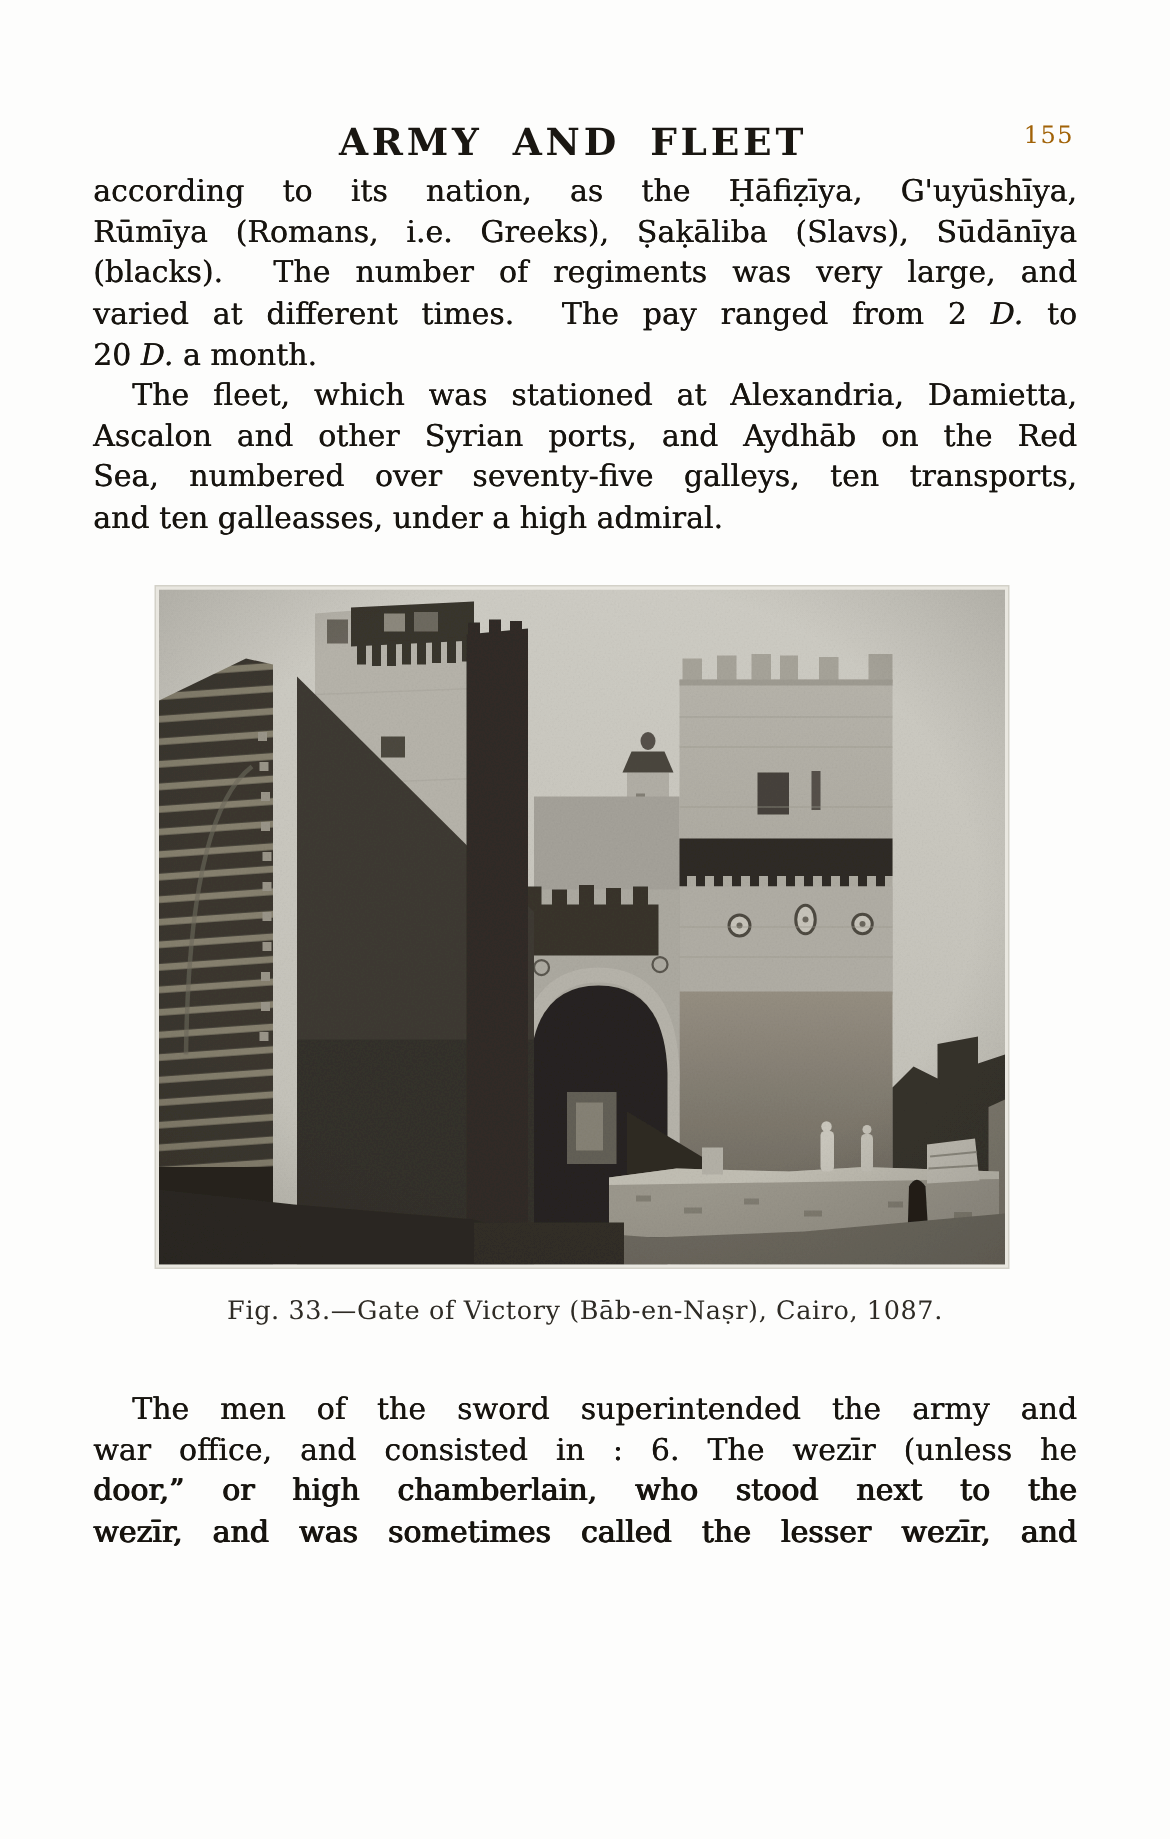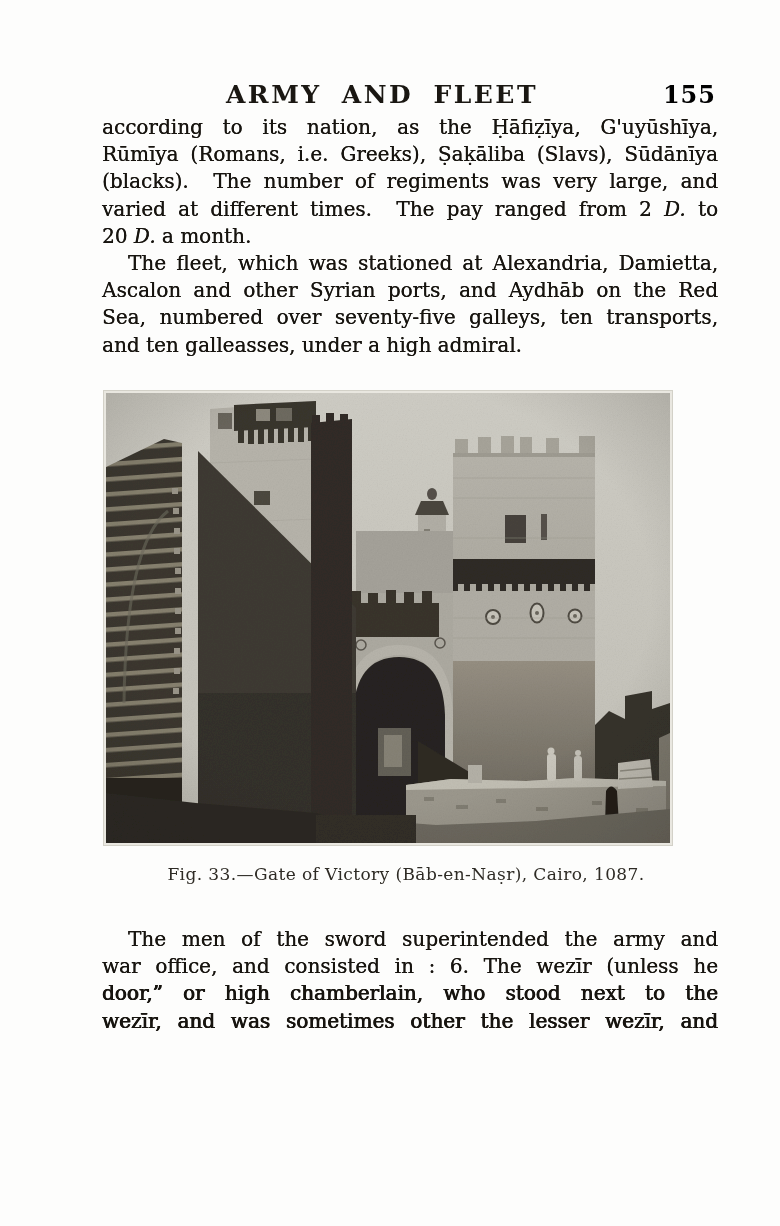--- a/index.html
+++ b/index.html
@@ -13,47 +13,46 @@
   .running-header{
     position:absolute;top:80px;left:62px;width:656px;height:26px;
   }
   .running-title{
     position:absolute;left:0;right:16px;text-align:center;
     font-size:25px;font-weight:bold;letter-spacing:2.5px;word-spacing:9px;
     color:#1a1712;
   }
   .page-number{
     position:absolute;right:2px;top:0;
-    font-size:24px;font-weight:bold;letter-spacing:1px;color:#000000;
+    font-size:16px;font-weight:normal;letter-spacing:1px;color:#a16207;
   }
   .bodytext{
     position:absolute;left:62px;width:656px;
     font-size:20px;line-height:27.2px;
     text-shadow:0.25px 0 0 currentColor;
   }
   .bodytext.top{top:114px;}
   .bodytext.bottom{top:926px;}
   .line{
     text-align:justify;text-align-last:justify;
     white-space:normal;
-    margin-left:40px;
   }
   .line.end{text-align-last:left;}
   .line.indent{text-indent:26px;}
   .line.heavy{text-shadow:0.55px 0 0 currentColor, -0.25px 0 0 currentColor;}
   .figure{
     position:absolute;top:391px;left:104px;width:572px;
   }
   .figure-photo{
     padding:2px;background:#e9e7e0;box-shadow:0 0 0 1px #d3d1c8;
     width:564px;height:450px;
   }
   .figure-photo svg{display:block;}
   .figure-caption{
-    position:absolute;top:864px;left:78px;width:656px;
+    position:absolute;top:864px;left:62px;width:656px;
     text-align:center;font-size:17px;color:#2e2b25;
     letter-spacing:0.4px;
   }
 </style>
 </head>
 <body>
 
 <div class="running-header">
   <div class="running-title">ARMY AND FLEET</div>
   <div class="page-number">155</div>
@@ -285,15 +284,15 @@
   </div>
 </div>
 
 <div class="figure-caption">Fig. 33.—Gate of Victory (Bāb-en-Naṣr), Cairo, 1087.</div>
 
 <div class="bodytext bottom">
   <div>
     <div class="line indent">The men of the sword superintended the army and</div>
     <div class="line">war office, and consisted in : 6. The wezīr (unless he</div>
     <div class="line heavy">door,” or high chamberlain, who stood next to the</div>
-    <div class="line heavy">wezīr, and was sometimes other the lesser wezīr, and</div>
+    <div class="line heavy">wezīr, and was sometimes called the lesser wezīr, and</div>
   </div>
 </div>
 
 </body></html>

